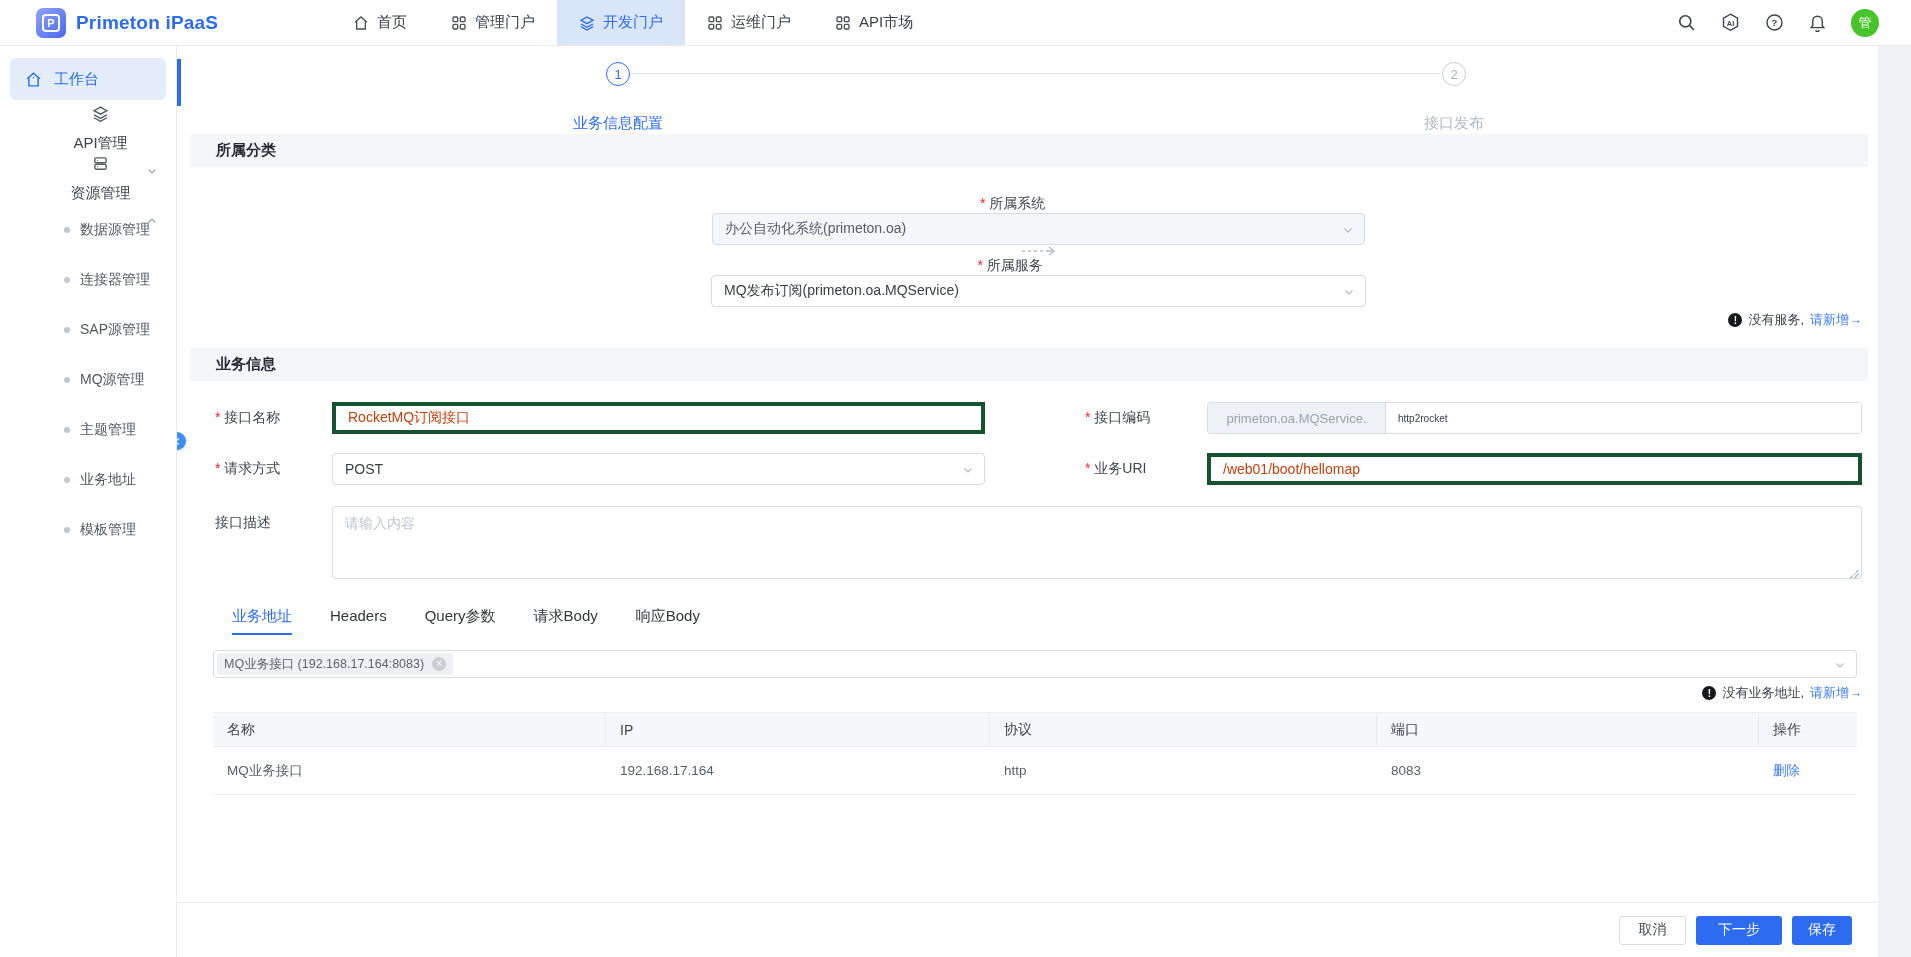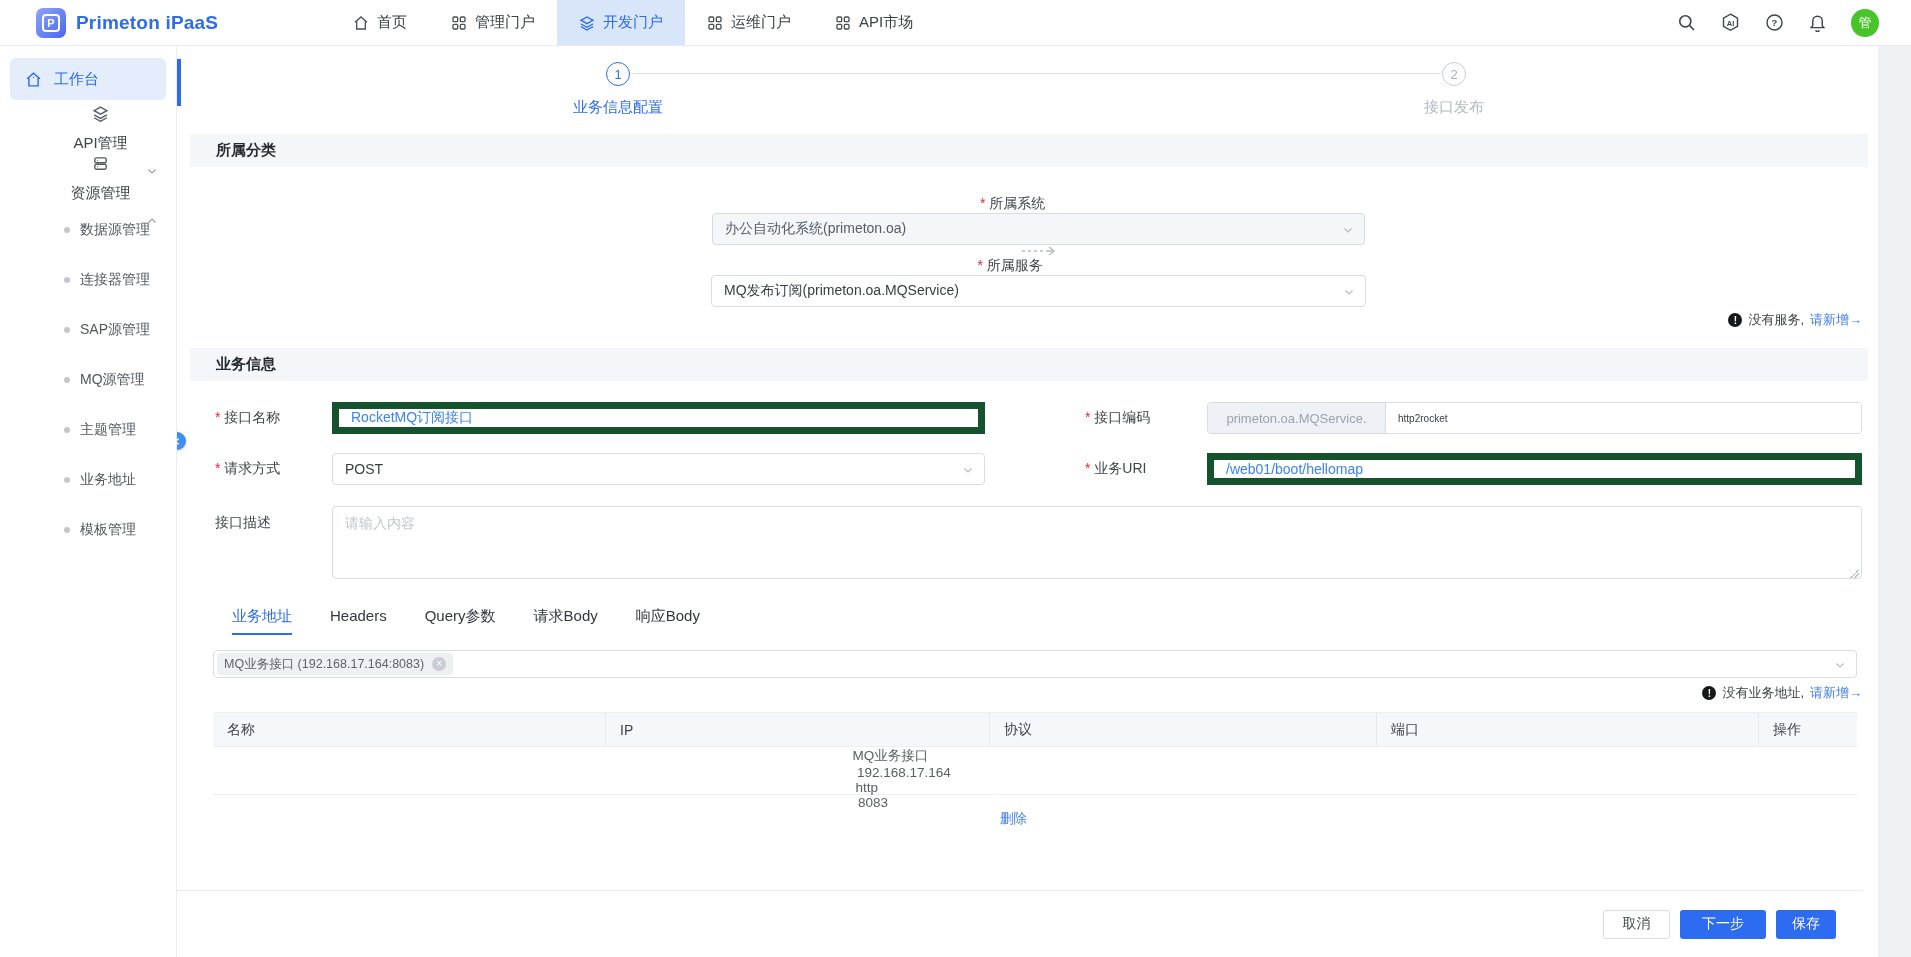--- a/index.html
+++ b/index.html
@@ -34,40 +34,40 @@
 
   
   .main { position:absolute; left:177px; top:46px; width:1701px; bottom:0; background:#fff; overflow:hidden; }
   .accent-bar { position:absolute; left:0; top:13px; width:4px; height:47px; background:#2d6cf0; }
   .collapse-btn { position:absolute; left:-9px; top:386px; width:18px; height:18px; border-radius:50%; background:#3e8ef7; color:#fff; display:flex; align-items:center; justify-content:center; cursor:pointer; z-index:15; box-shadow:0 1px 3px rgba(0,0,0,.2); }
 
   
   .steps { position:relative; height:88px; }
   .step-line { position:absolute; top:27px; left:454px; width:810px; height:1px; background:#dfe2e7; }
   .step-circle { position:absolute; top:16px; width:24px; height:24px; border-radius:50%; border:1px solid; display:flex; align-items:center; justify-content:center; font-size:13px; background:#fff; }
-  .step-label { position:absolute; top:52px; width:184px; text-align:center; font-size:15px; }
+  .step-label { position:absolute; top:68px; width:184px; text-align:center; font-size:15px; }
   .step-on  { border-color:#2d6cf0; color:#2d6cf0; }
   .step-off { border-color:#c8cdd5; color:#a9b0ba; }
   .lbl-on  { color:#2d6cf0; }
   .lbl-off { color:#b3bac4; }
 
   
   .section-header { margin:0 13px; width:1678px; height:33px; background:#f5f6f9; display:flex; align-items:center; padding-left:26px; font-size:15px; font-weight:bold; color:#262b32; }
   .frow { display:flex; align-items:center; padding-left:38px; padding-right:16px; }
   .flabel { width:117px; font-size:14px; color:#40454c; flex:none; }
   .flabel.r { width:122px; }
   .req::before { content:"* "; color:#f5222d; }
   .fctrl { width:653px; flex:none; position:relative; }
   .fctrl.r { width:655px; }
   .fctrl.full { width:1530px; }
   .spacer { width:100px; flex:none; display:flex; justify-content:center; align-items:center; }
   .selectbox { height:32px; border:1px solid #d7dbe2; border-radius:4px; background:#fff; display:flex; align-items:center; padding:0 30px 0 12px; font-size:14px; color:#383d44; cursor:pointer; position:relative; }
   .selectbox.disabled { background:#f4f6f9; color:#565c66; cursor:not-allowed; }
   .sel-chev { position:absolute; right:10px; top:10px; color:#b4bac3; }
-  .textinput { width:100%; height:32px; border:7px solid #14532d; border-radius:0; padding:0 12px; font-size:14px; color:#3b82f6; font-family:inherit; outline:none; }
+  .textinput { width:100%; height:32px; border:4px solid #14532d; border-radius:0; padding:0 12px; font-size:14px; color:#c2410c; font-family:inherit; outline:none; }
   .group { display:flex; height:32px; border:1px solid #d7dbe2; border-radius:4px; overflow:hidden; }
   .group .prefix { width:178px; background:#eef1f6; border-right:1px solid #d7dbe2; color:#9aa3b0; font-size:13px; display:flex; align-items:center; justify-content:center; flex:none; }
   .group input { flex:1; border:none; padding:0 12px; font-size:10px; color:#383d44; font-family:inherit; outline:none; }
   textarea.tdesc { width:100%; height:73px; border:1px solid #d7dbe2; border-radius:4px; padding:8px 12px; font-size:14px; color:#383d44; font-family:inherit; resize:none; outline:none; }
   textarea.tdesc::placeholder, .textinput::placeholder { color:#c1c6cd; }
   .resize-grip { position:absolute; right:3px; bottom:5px; width:9px; height:9px; background:
       linear-gradient(135deg, transparent 50%, #b9bfc8 50%, #b9bfc8 57%, transparent 57%, transparent 72%, #b9bfc8 72%, #b9bfc8 79%, transparent 79%); }
   .hint-row { display:flex; justify-content:flex-end; align-items:center; gap:6px; margin:4px 16px 0 0; font-size:13px; color:#3c4046; }
   .info-dot { width:14px; height:14px; border-radius:50%; background:#17181b; color:#fff; font-size:10px; font-weight:bold; display:flex; align-items:center; justify-content:center; }
   .blue-link { color:#3a7af5; cursor:pointer; text-decoration:none; }
@@ -81,26 +81,26 @@
   
   .tag-select { margin:15px 0 0 36px; width:1644px; height:28px; border:1px solid #d9dce1; border-radius:4px; display:flex; align-items:center; padding:0 28px 0 3px; position:relative; cursor:pointer; }
   .tag { background:#eef0f3; border-radius:3px; height:22px; display:inline-flex; align-items:center; gap:8px; padding:0 7px; font-size:12.5px; color:#5f646b; }
   .tag-close { width:14px; height:14px; border-radius:50%; background:#c9ced6; color:#fff; font-size:10px; line-height:14px; text-align:center; cursor:pointer; }
 
   
   .dtable { margin:10px 0 0 36px; width:1644px; font-size:13.5px; }
   .thead { display:flex; height:35px; background:#f6f7fa; border-top:1px solid #eceef2; border-bottom:1px solid #eceef2; color:#3e434b; font-size:14px; }
   .th { display:flex; align-items:center; padding-left:14px; border-right:1px solid #e8eaef; }
   .th:last-child { border-right:none; }
-  .trow { display:flex; height:48px; align-items:center; border-bottom:1px solid #edeff3; color:#585e66;flex-direction:column; }
+  .trow { display:flex; height:48px; align-items:center; border-bottom:1px solid #edeff3; color:#585e66; }
   .td { padding-left:14px; }
   .c1 { width:393px; } .c2 { width:384px; } .c3 { width:387px; } .c4 { width:382px; } .c5 { width:98px; }
 
   
-  .footer { position:absolute; left:0; right:16px; bottom:0; height:67px; border-top:1px solid #e7e9ec; background:#fff; display:flex; align-items:center; justify-content:flex-end; padding-right:26px; gap:10px; }
+  .footer { position:absolute; left:0; right:0; bottom:0; height:55px; border-top:1px solid #e7e9ec; background:#fff; display:flex; align-items:center; justify-content:flex-end; padding-right:26px; gap:10px; }
   .btn { height:29px; border-radius:3px; font-size:14px; display:flex; align-items:center; justify-content:center; cursor:pointer; font-family:inherit; }
   .btn-plain { width:67px; background:#fff; border:1px solid #d8dade; color:#43474d; }
   .btn-primary { border:none; background:#2d6cf0; color:#fff; }
   .btn-next { width:86px; } .btn-save { width:60px; }
 
   .mt26 { margin-top:28px;flex-direction:column; } .mt21 { margin-top:21px; } .mt19 { margin-top:19px; }
   .sec2 { margin-top:19px; }
 </style>
 </head>
 <body>

